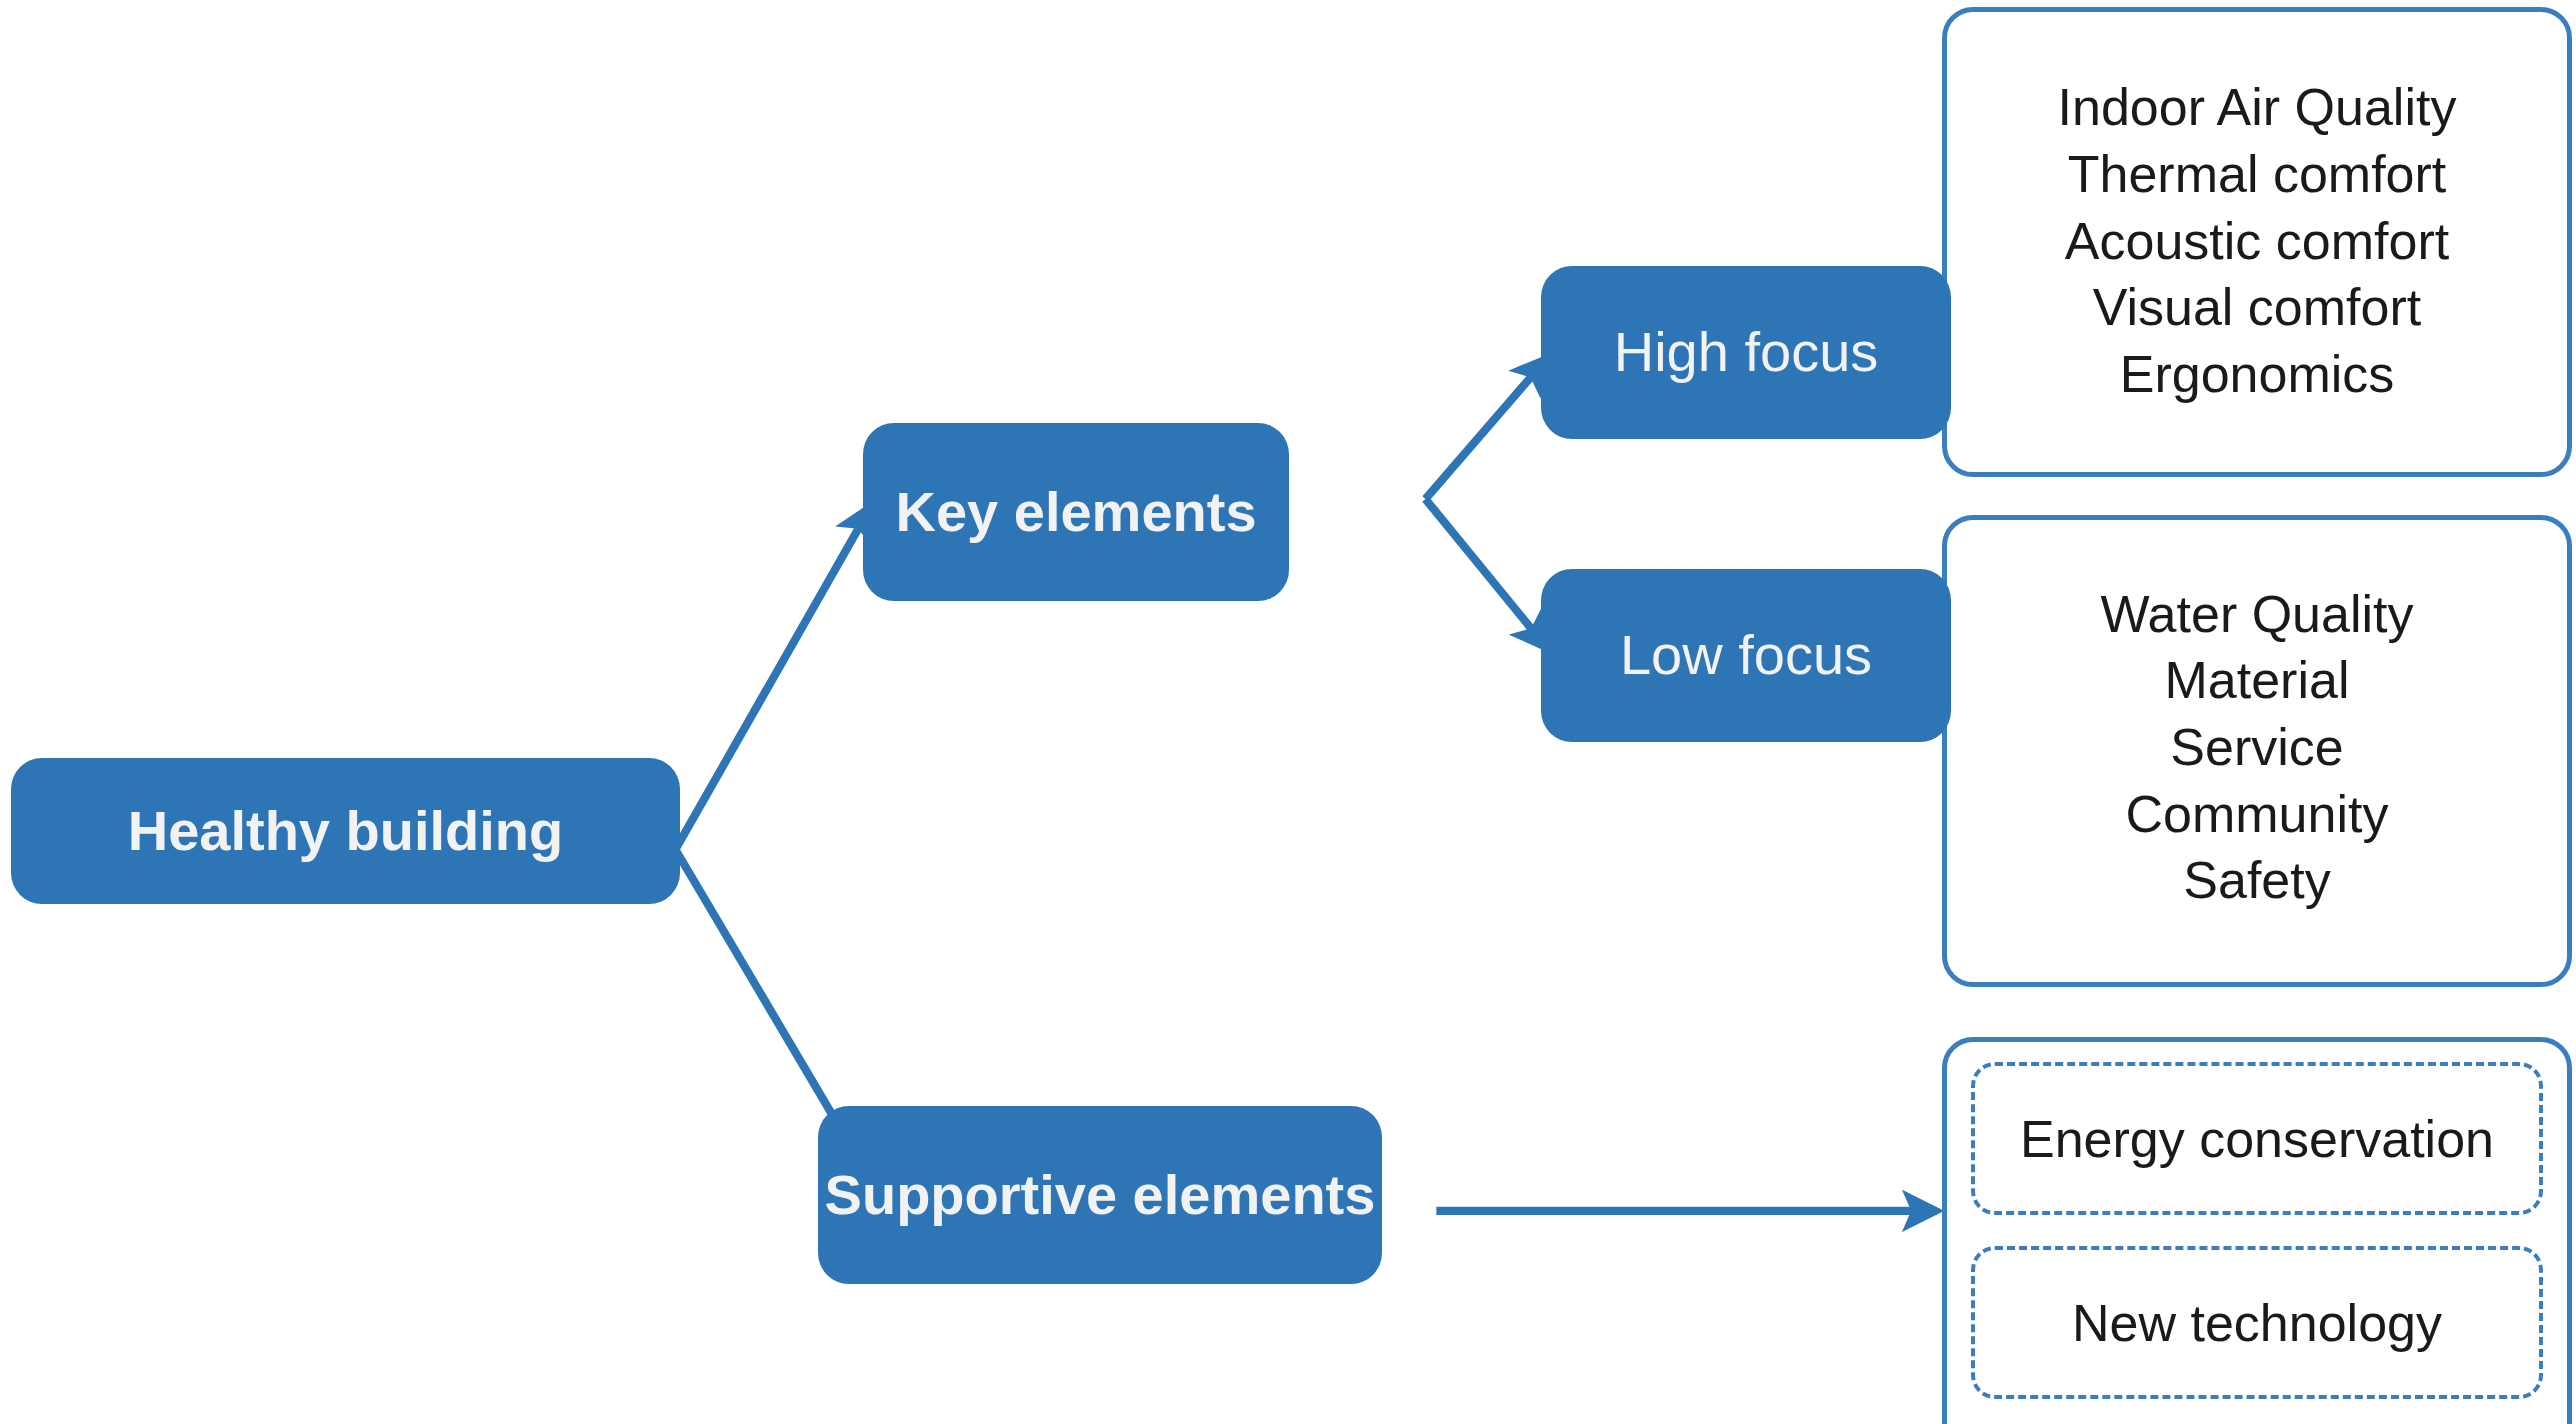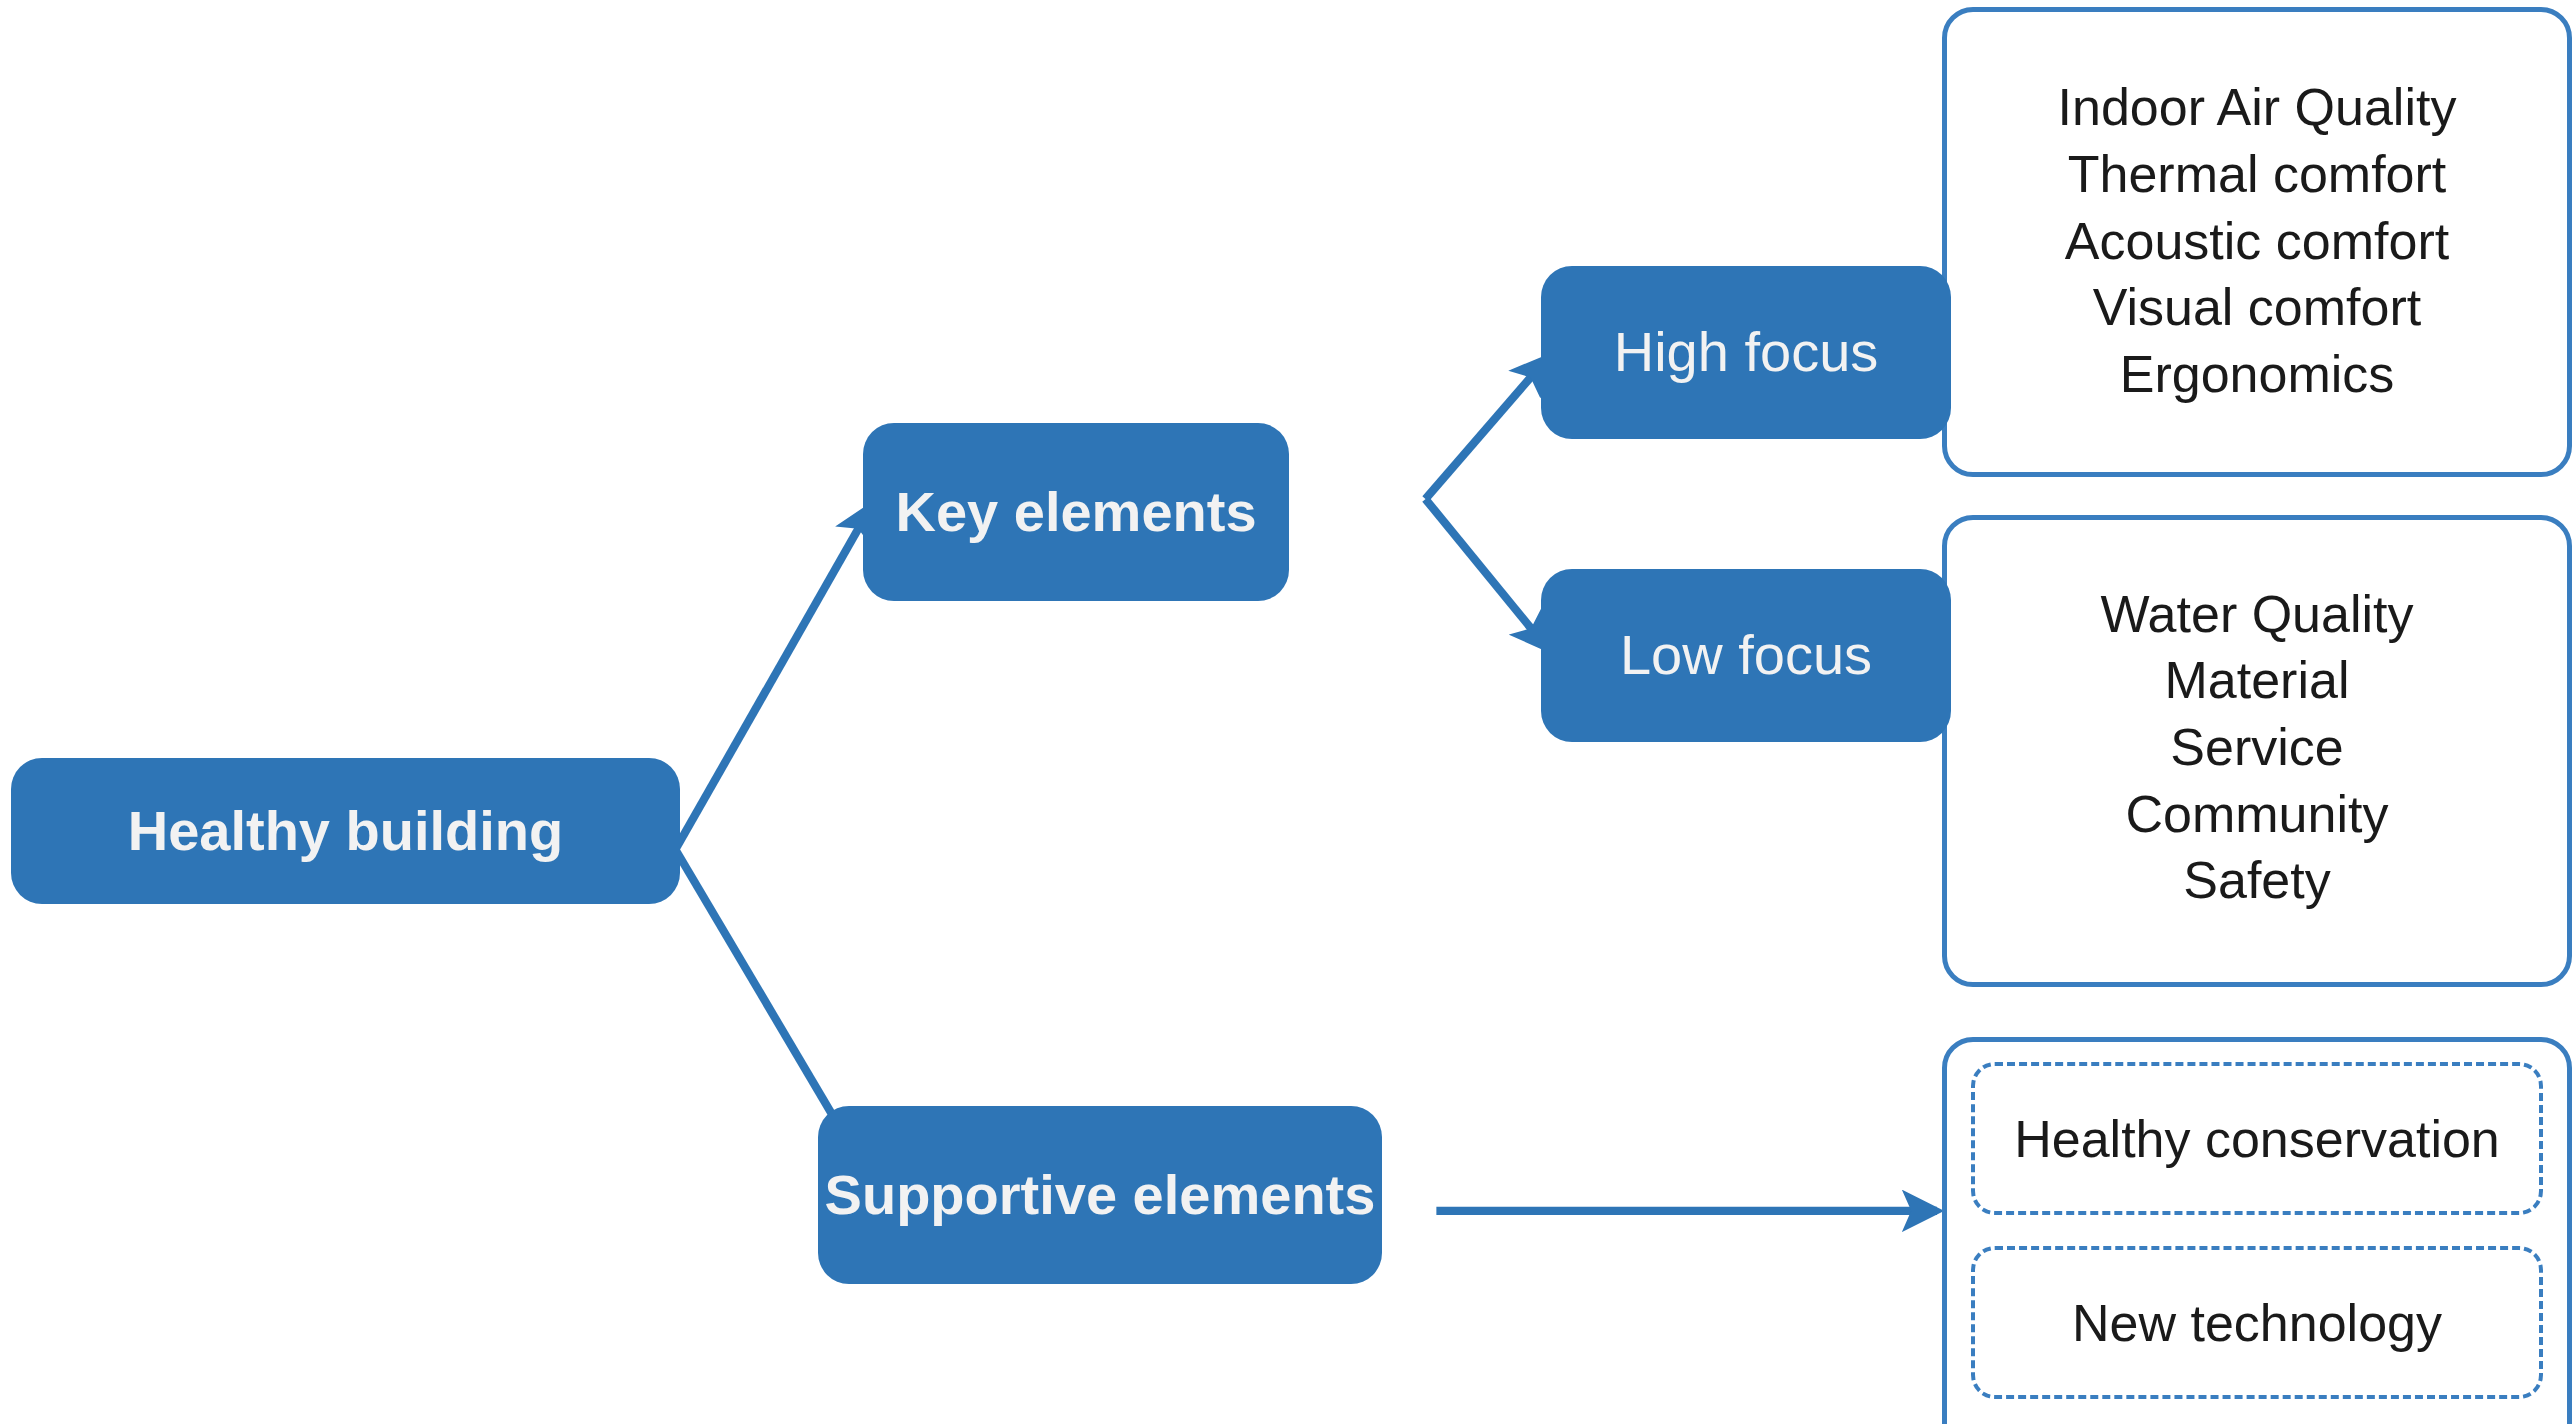--- a/index.html
+++ b/index.html
@@ -195,21 +195,21 @@
   <div class="panel" id="panel-low-focus-items">
     <div class="panel-line">Water Quality</div>
     <div class="panel-line">Material</div>
     <div class="panel-line">Service</div>
     <div class="panel-line">Community</div>
     <div class="panel-line">Safety</div>
   </div>
 
   <div class="panel" id="panel-supportive-items">
     <div class="dashed-item">
-      <span>Healthy conservation</span>
+      <span>Energy conservation</span>
     </div>
     <div class="dashed-item">
       <span>New technology</span>
     </div>
   </div>
 
 </div>
 
 
 </body></html>

